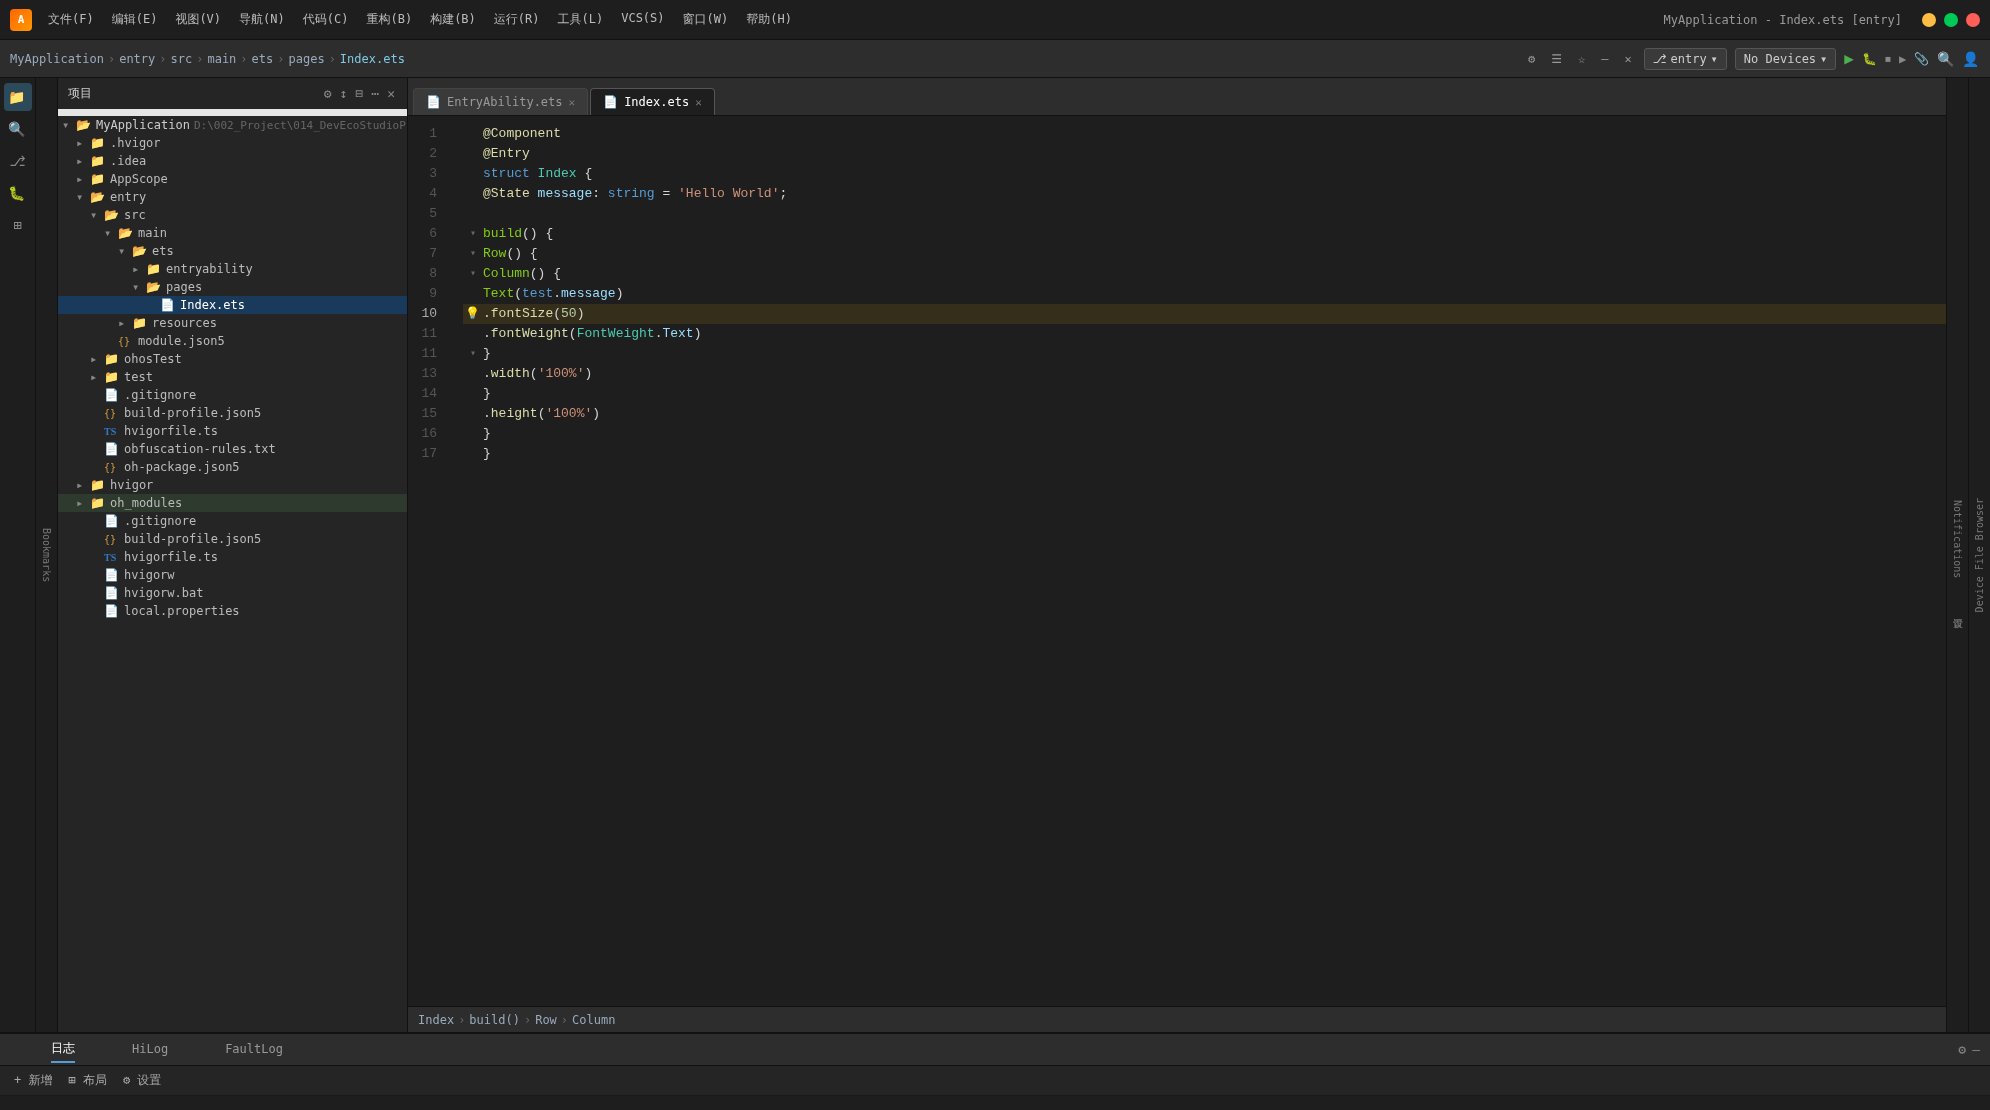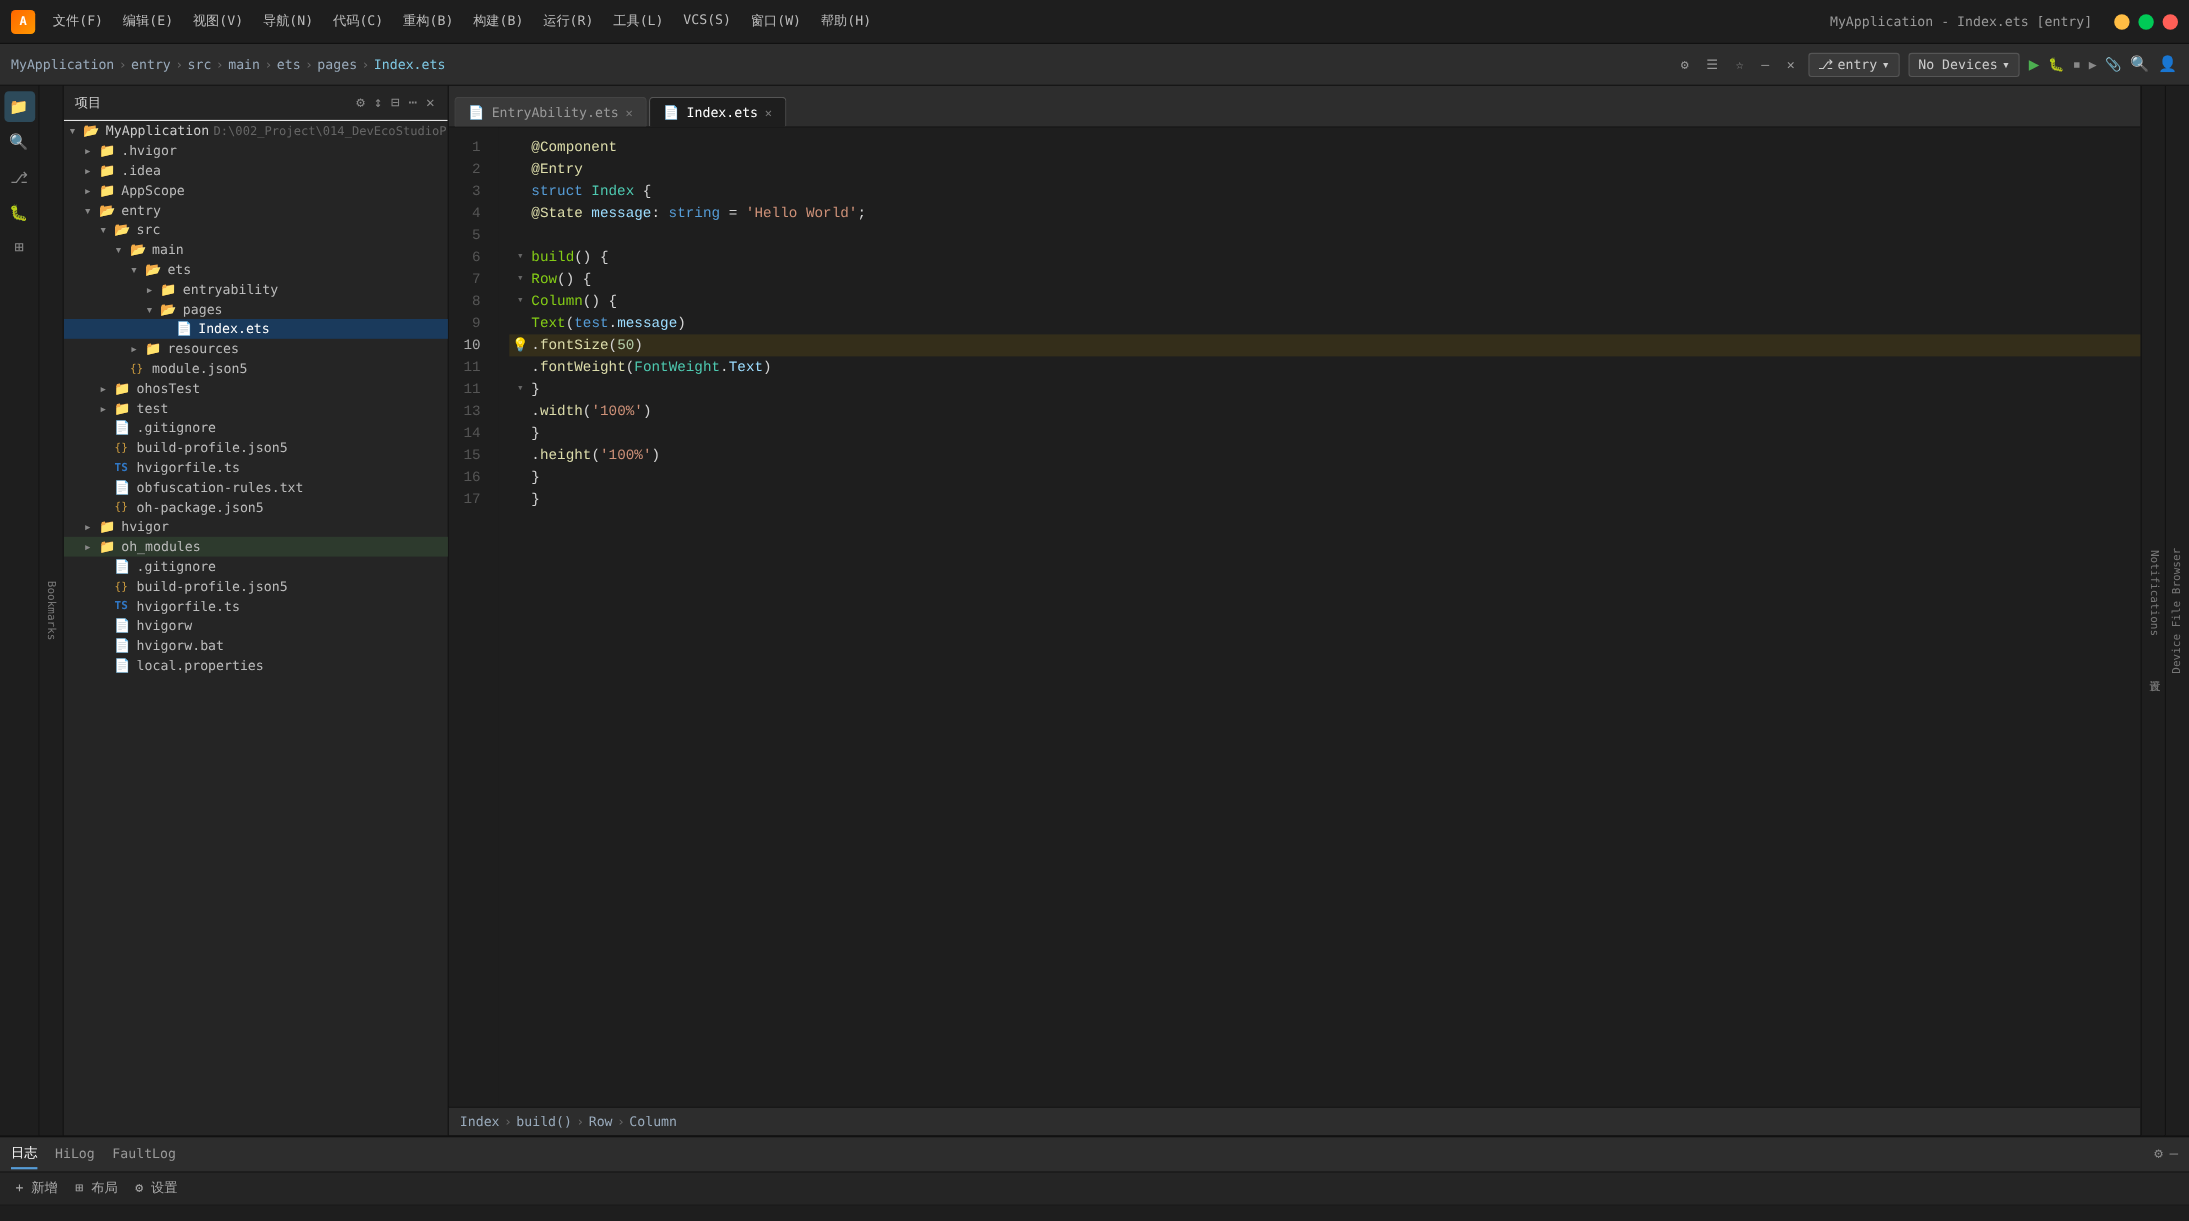--- a/index.html
+++ b/index.html
@@ -142,21 +142,21 @@
       border-right: 1px solid #111;
       display: flex;
       flex-direction: column;
       overflow: hidden;
     }
     #file-tree-header {
       padding: 6px 10px;
       display: flex;
       align-items: center;
       gap: 6px;
-      border-bottom: 1px solid #e5e5e5;
+      border-bottom: 7px solid #e5e5e5;
     }
     #file-tree-header-icons {
       margin-left: auto;
       display: flex;
       gap: 4px;
     }
     .tree-header-icon {
       color: #888;
       cursor: pointer;
       font-size: 13px;
@@ -183,21 +183,21 @@
       flex-shrink: 0;
     }
     .tree-icon {
       width: 16px;
       margin-right: 4px;
       flex-shrink: 0;
       font-size: 12px;
     }
     .folder-icon { color: #e8b84b; }
     .file-icon { color: #7ec8e3; }
-    .ts-icon { color: #3178c6; }
+    .ts-icon { color: #3178c6; font-family: Liberation Serif, serif; }
     .json-icon { color: #cb9b3f; }
     .ets-icon { color: #569cd6; }
 
     
     #tabs-bar {
       height: 38px;
       background: #2d2d2d;
       display: flex;
       align-items: flex-end;
       border-bottom: 1px solid #111;
@@ -324,20 +324,21 @@
       padding: 0 10px;
       gap: 16px;
       border-bottom: 1px solid #111;
     }
     .bottom-tab {
       font-size: 12px;
       color: #999;
       cursor: pointer;
       padding: 4px 0;
       border-bottom: 2px solid transparent;
+      margin-left: 41px;
     }
     .bottom-tab.active {
       color: #fff;
       border-bottom-color: #569cd6;
     }
     #bottom-tab-icons {
       margin-left: auto;
       display: flex;
       gap: 6px;
     }

